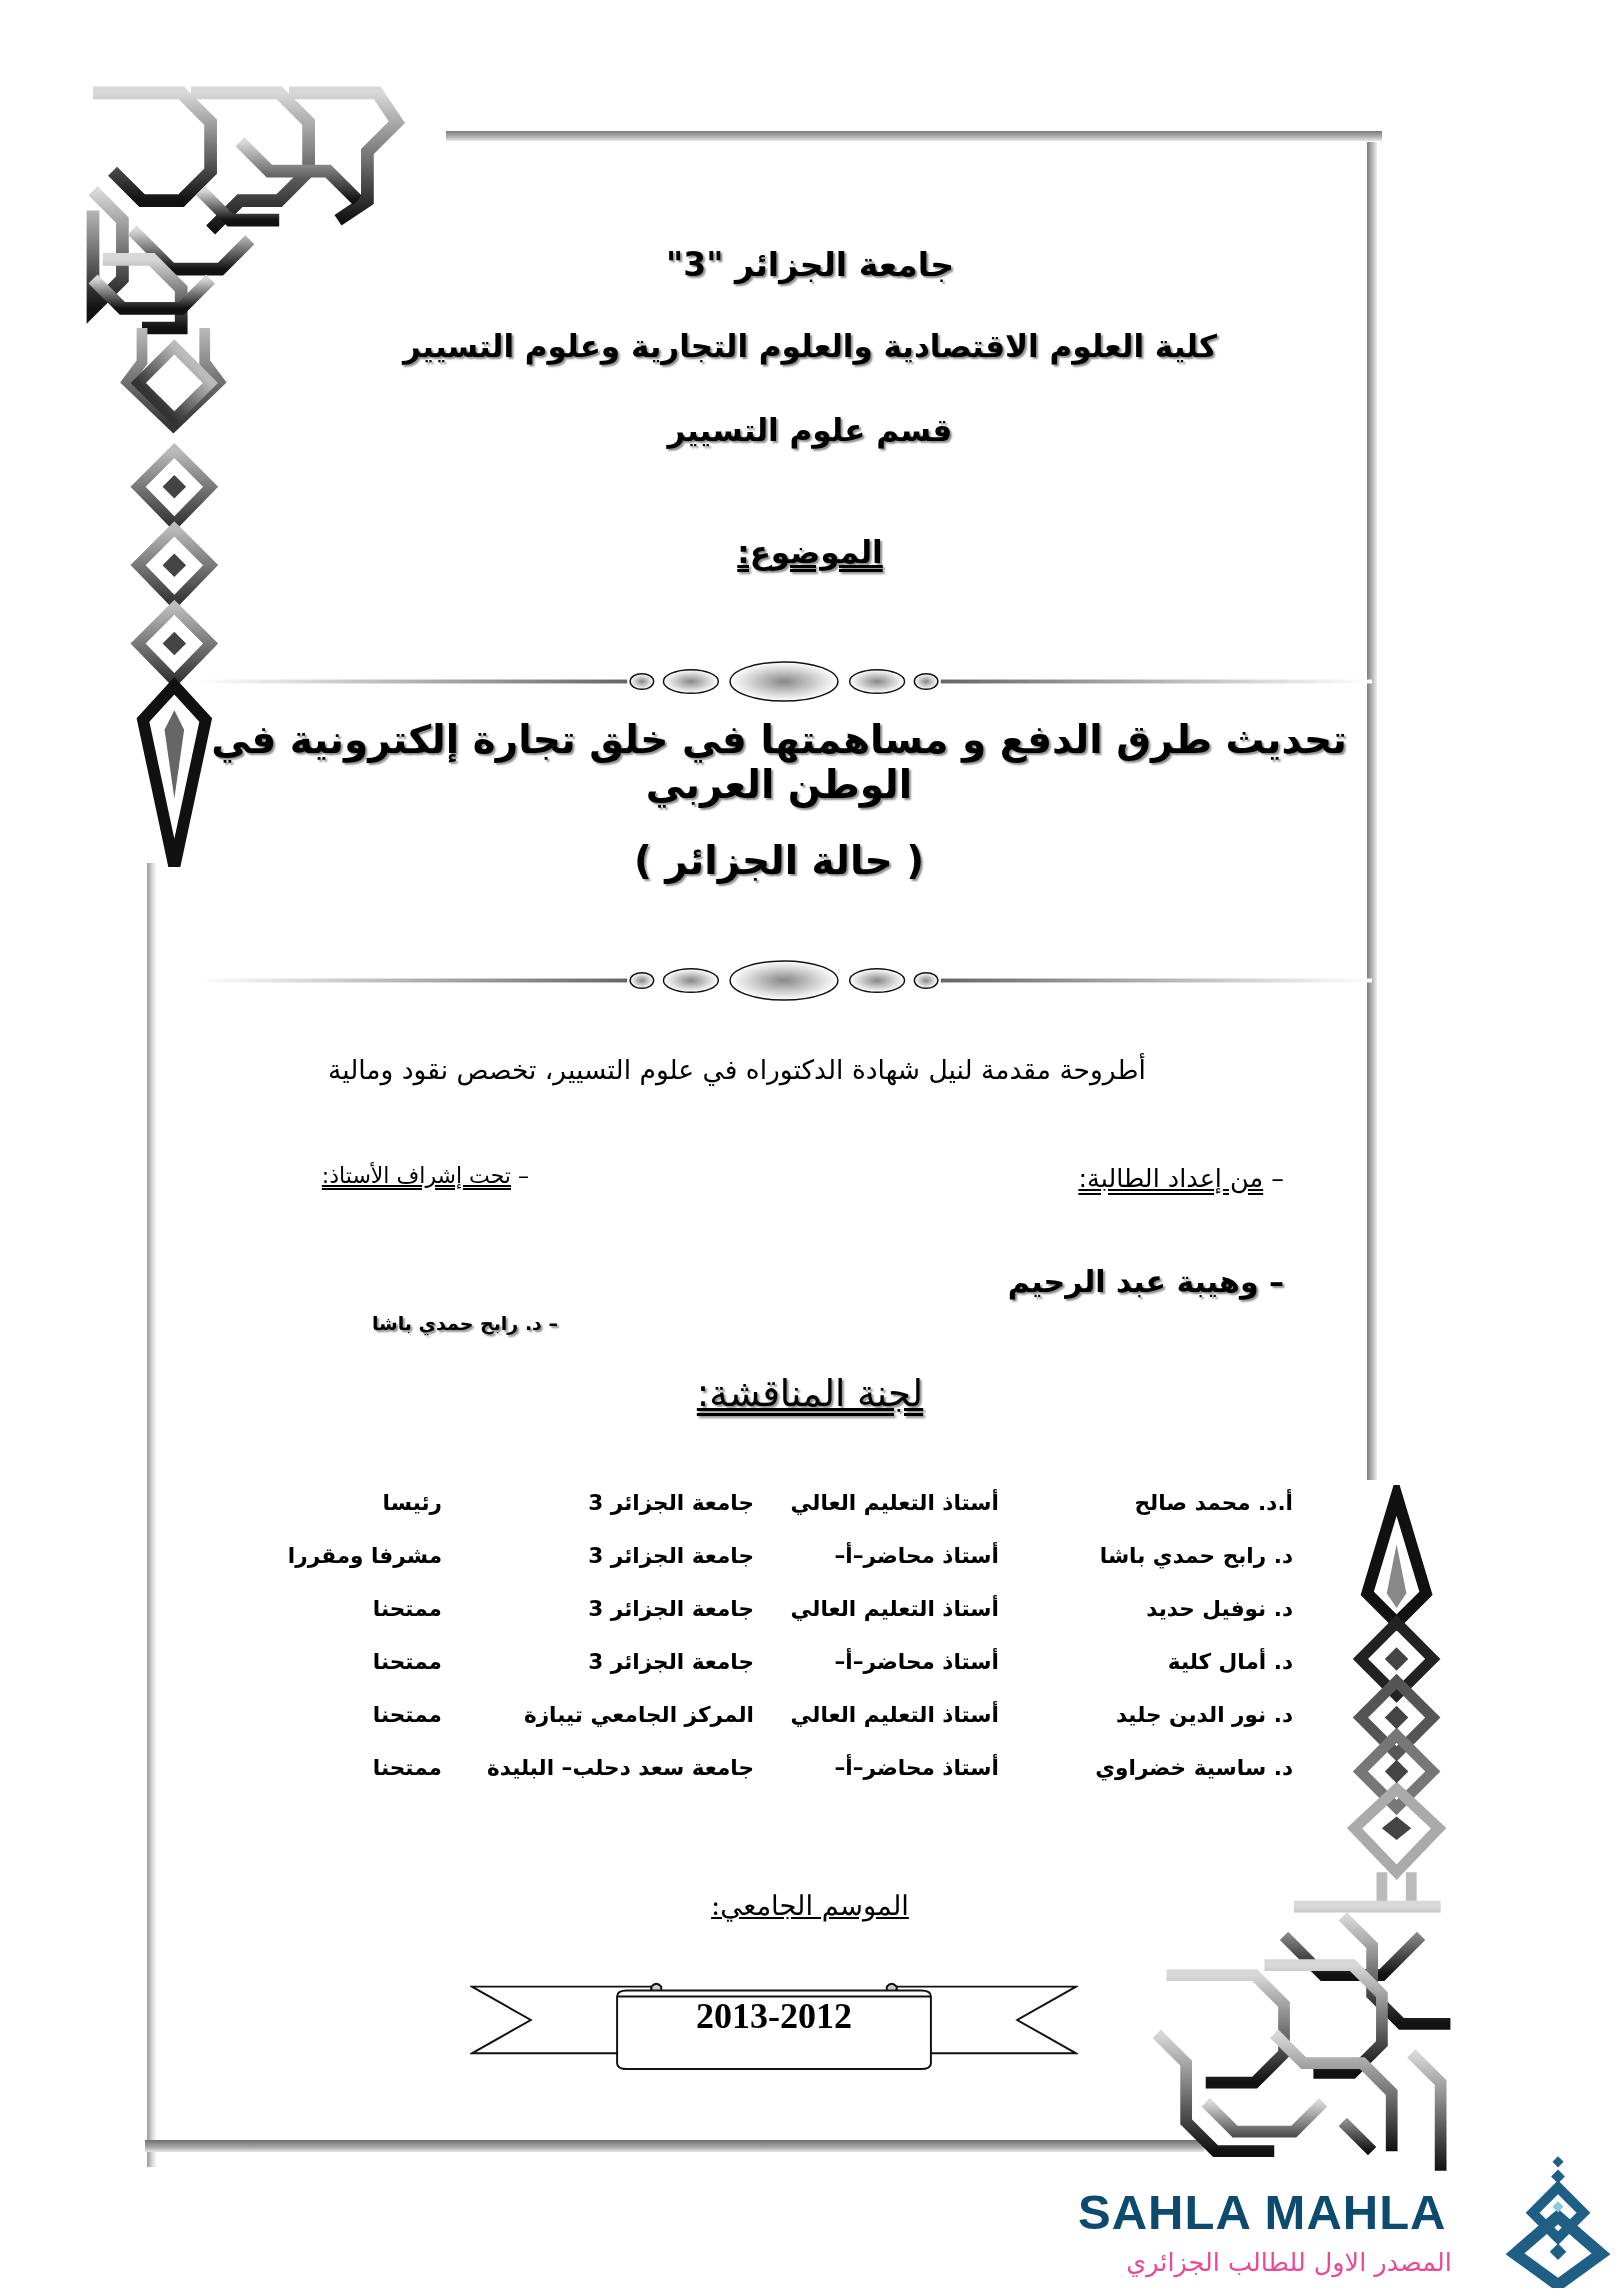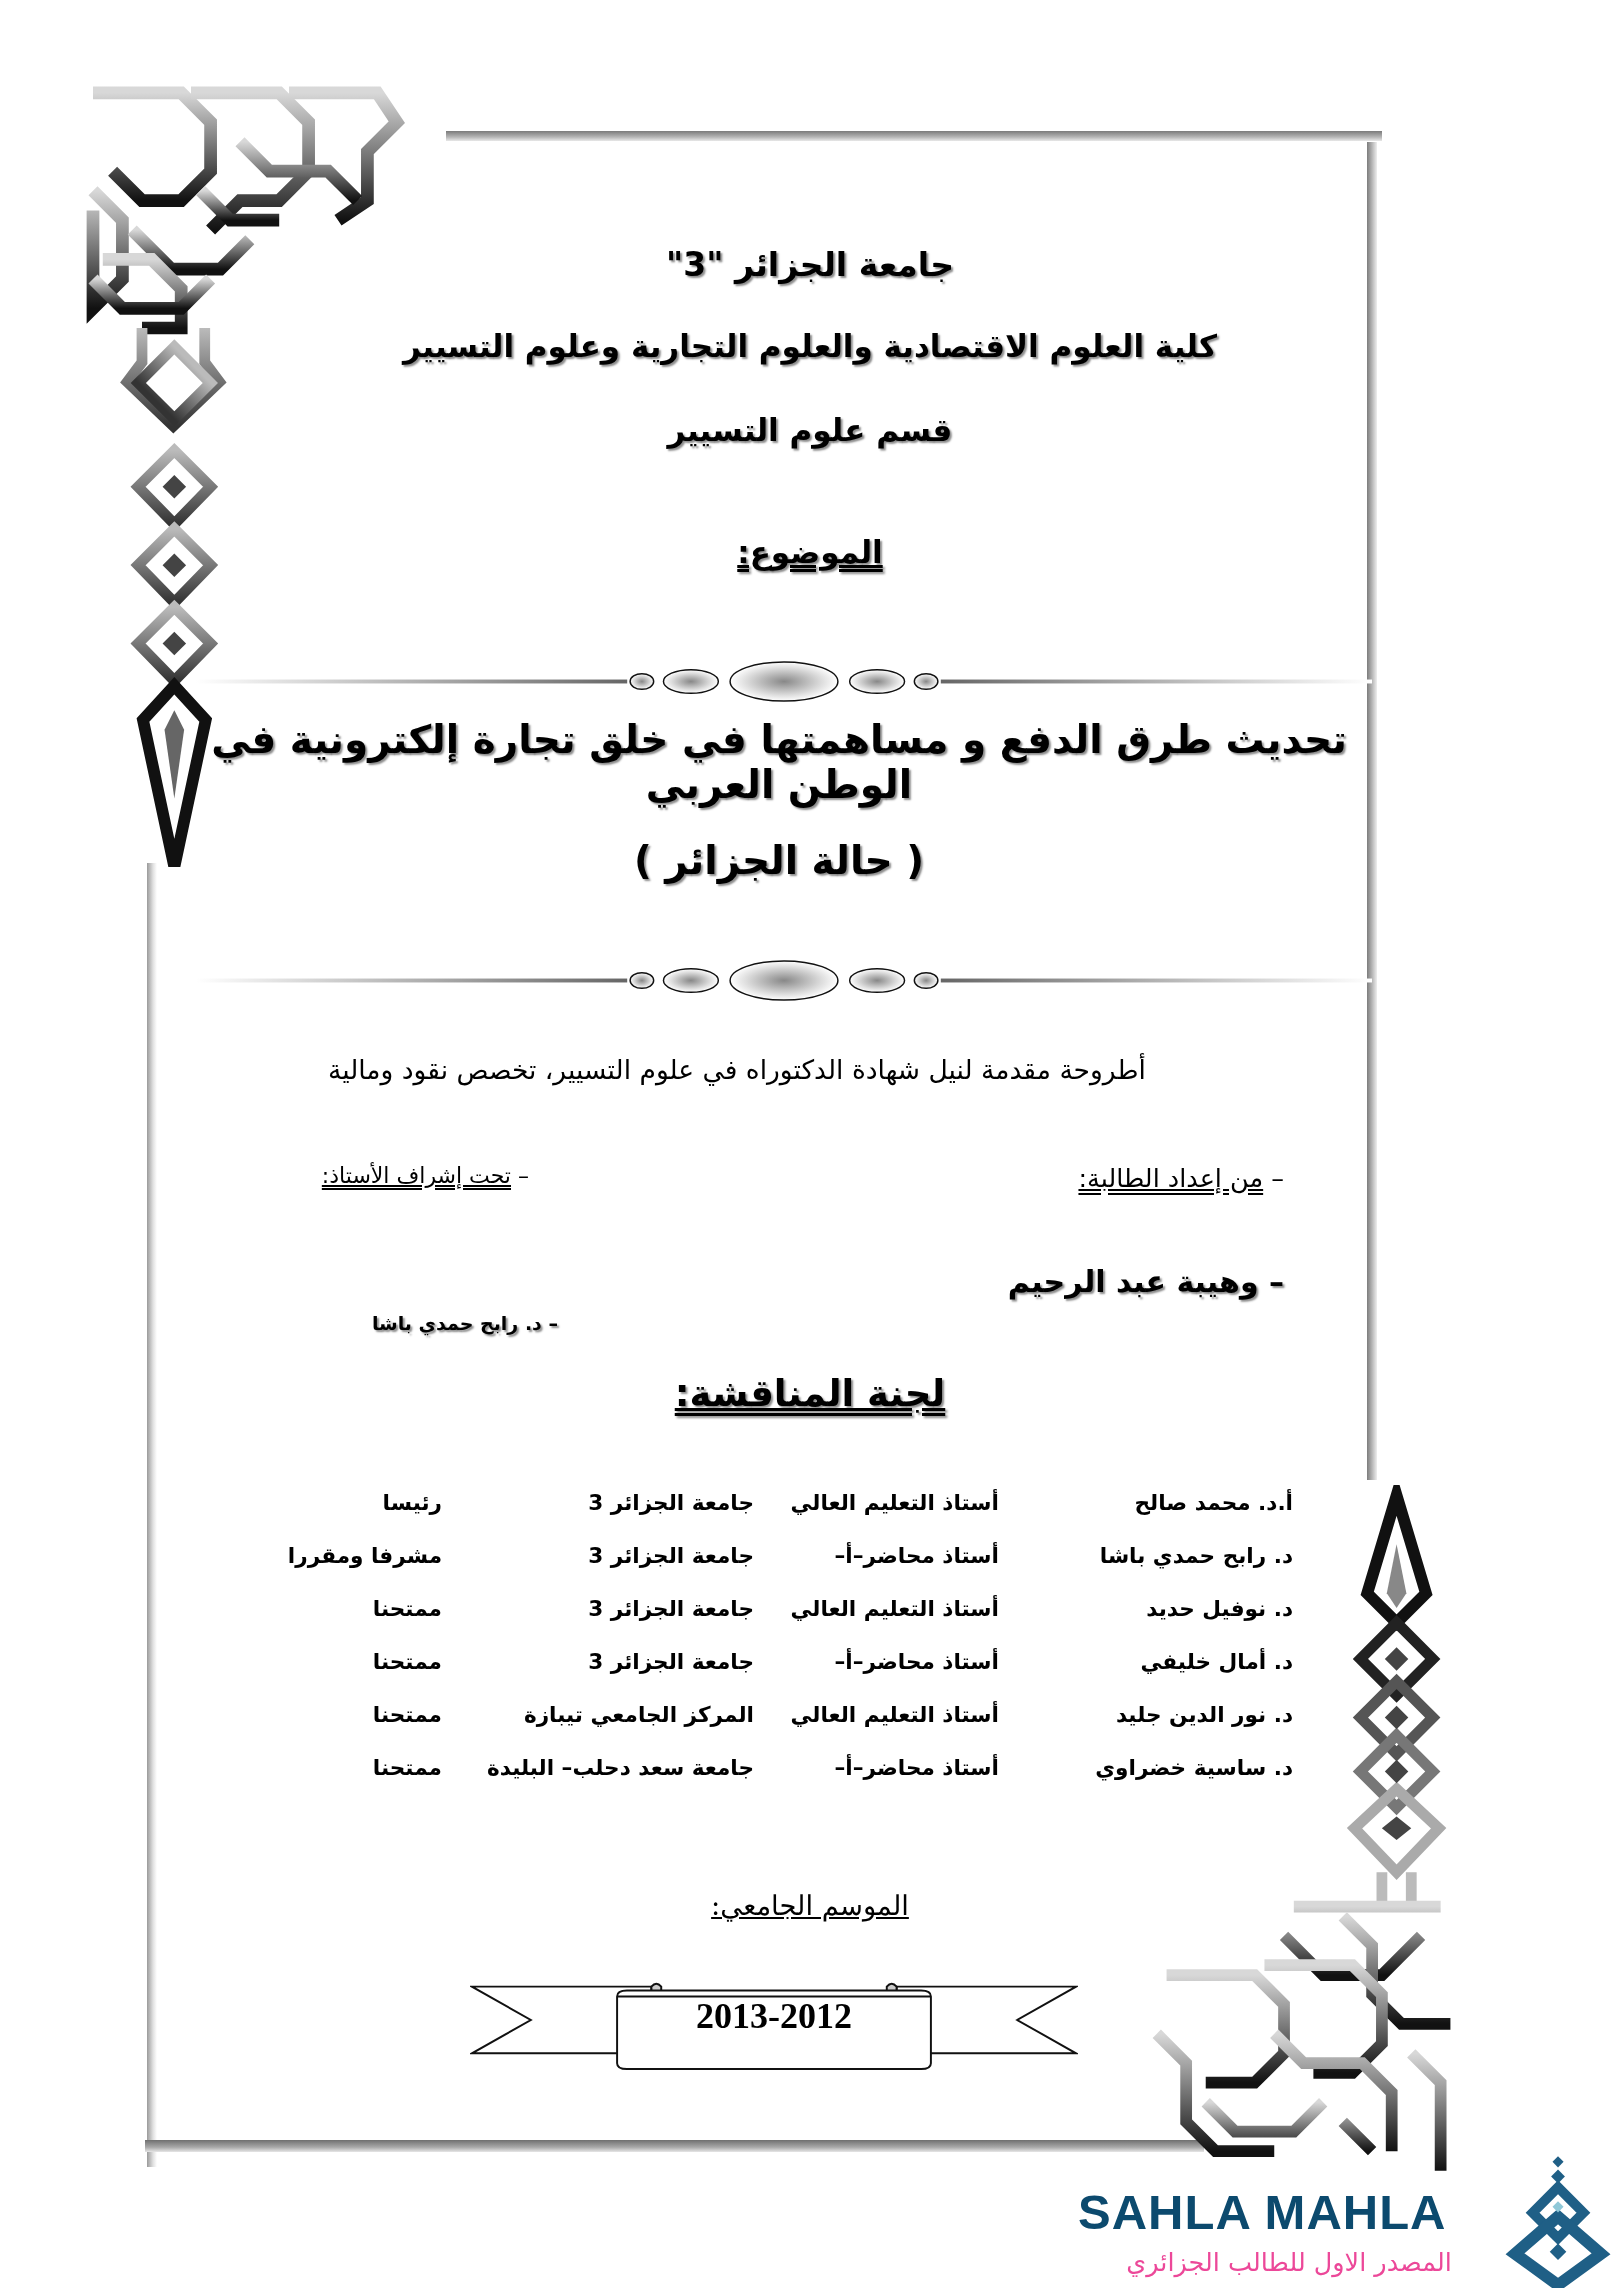--- a/index.html
+++ b/index.html
@@ -34,21 +34,21 @@
 
     .degree { top: 1054px; left: 328px; width: 951px; font-size: 26.5px; font-weight: normal; text-align: left; }
 
     .prep-lbl { top: 1163px; left: 980px; width: 304px; font-size: 25.5px; text-align: right; }
     .sup-lbl { top: 1163px; left: 245px; width: 284px; font-size: 22px; text-align: right; }
     .lbl-ul { text-decoration: underline double; }
 
     .student { top: 1264px; left: 921px; width: 363px; font-size: 30px; font-weight: bold; text-align: right; }
     .supervisor { top: 1312px; left: 235px; width: 323px; font-size: 19px; font-weight: bold; text-align: right; }
 
-    .committee-title { top: 1372px; width: 100%; text-align: center; font-size: 37px; font-weight: bold; }
+    .committee-title { top: 1372px; width: 100%; text-align: center; font-size: 37px; font-weight: normal; }
     .committee-title span { text-decoration: underline double; }
 
     .committee { top: 1490px; left: 274px; width: 1019px; }
     .crow { position: relative; height: 53px; font-size: 21.6px; font-weight: bold; direction: rtl; }
     .crow > span { position: absolute; top: 0; white-space: nowrap; }
     .c-name { right: 0; }
     .c-rank { right: 294px; }
     .c-inst { right: 539px; }
     .c-role { right: 851px; }
 
@@ -219,21 +219,21 @@
     <span class="c-inst">جامعة الجزائر 3</span>
     <span class="c-role">مشرفا ومقررا</span>
   </div>
   <div class="crow">
     <span class="c-name">د. نوفيل حديد</span>
     <span class="c-rank">أستاذ التعليم العالي</span>
     <span class="c-inst">جامعة الجزائر 3</span>
     <span class="c-role">ممتحنا</span>
   </div>
   <div class="crow">
-    <span class="c-name">د. أمال خليفي</span>
+    <span class="c-name">د. أمال كلية</span>
     <span class="c-rank">أستاذ محاضر–أ–</span>
     <span class="c-inst">جامعة الجزائر 3</span>
     <span class="c-role">ممتحنا</span>
   </div>
   <div class="crow">
     <span class="c-name">د. نور الدين جليد</span>
     <span class="c-rank">أستاذ التعليم العالي</span>
     <span class="c-inst">المركز الجامعي تيبازة</span>
     <span class="c-role">ممتحنا</span>
   </div>

